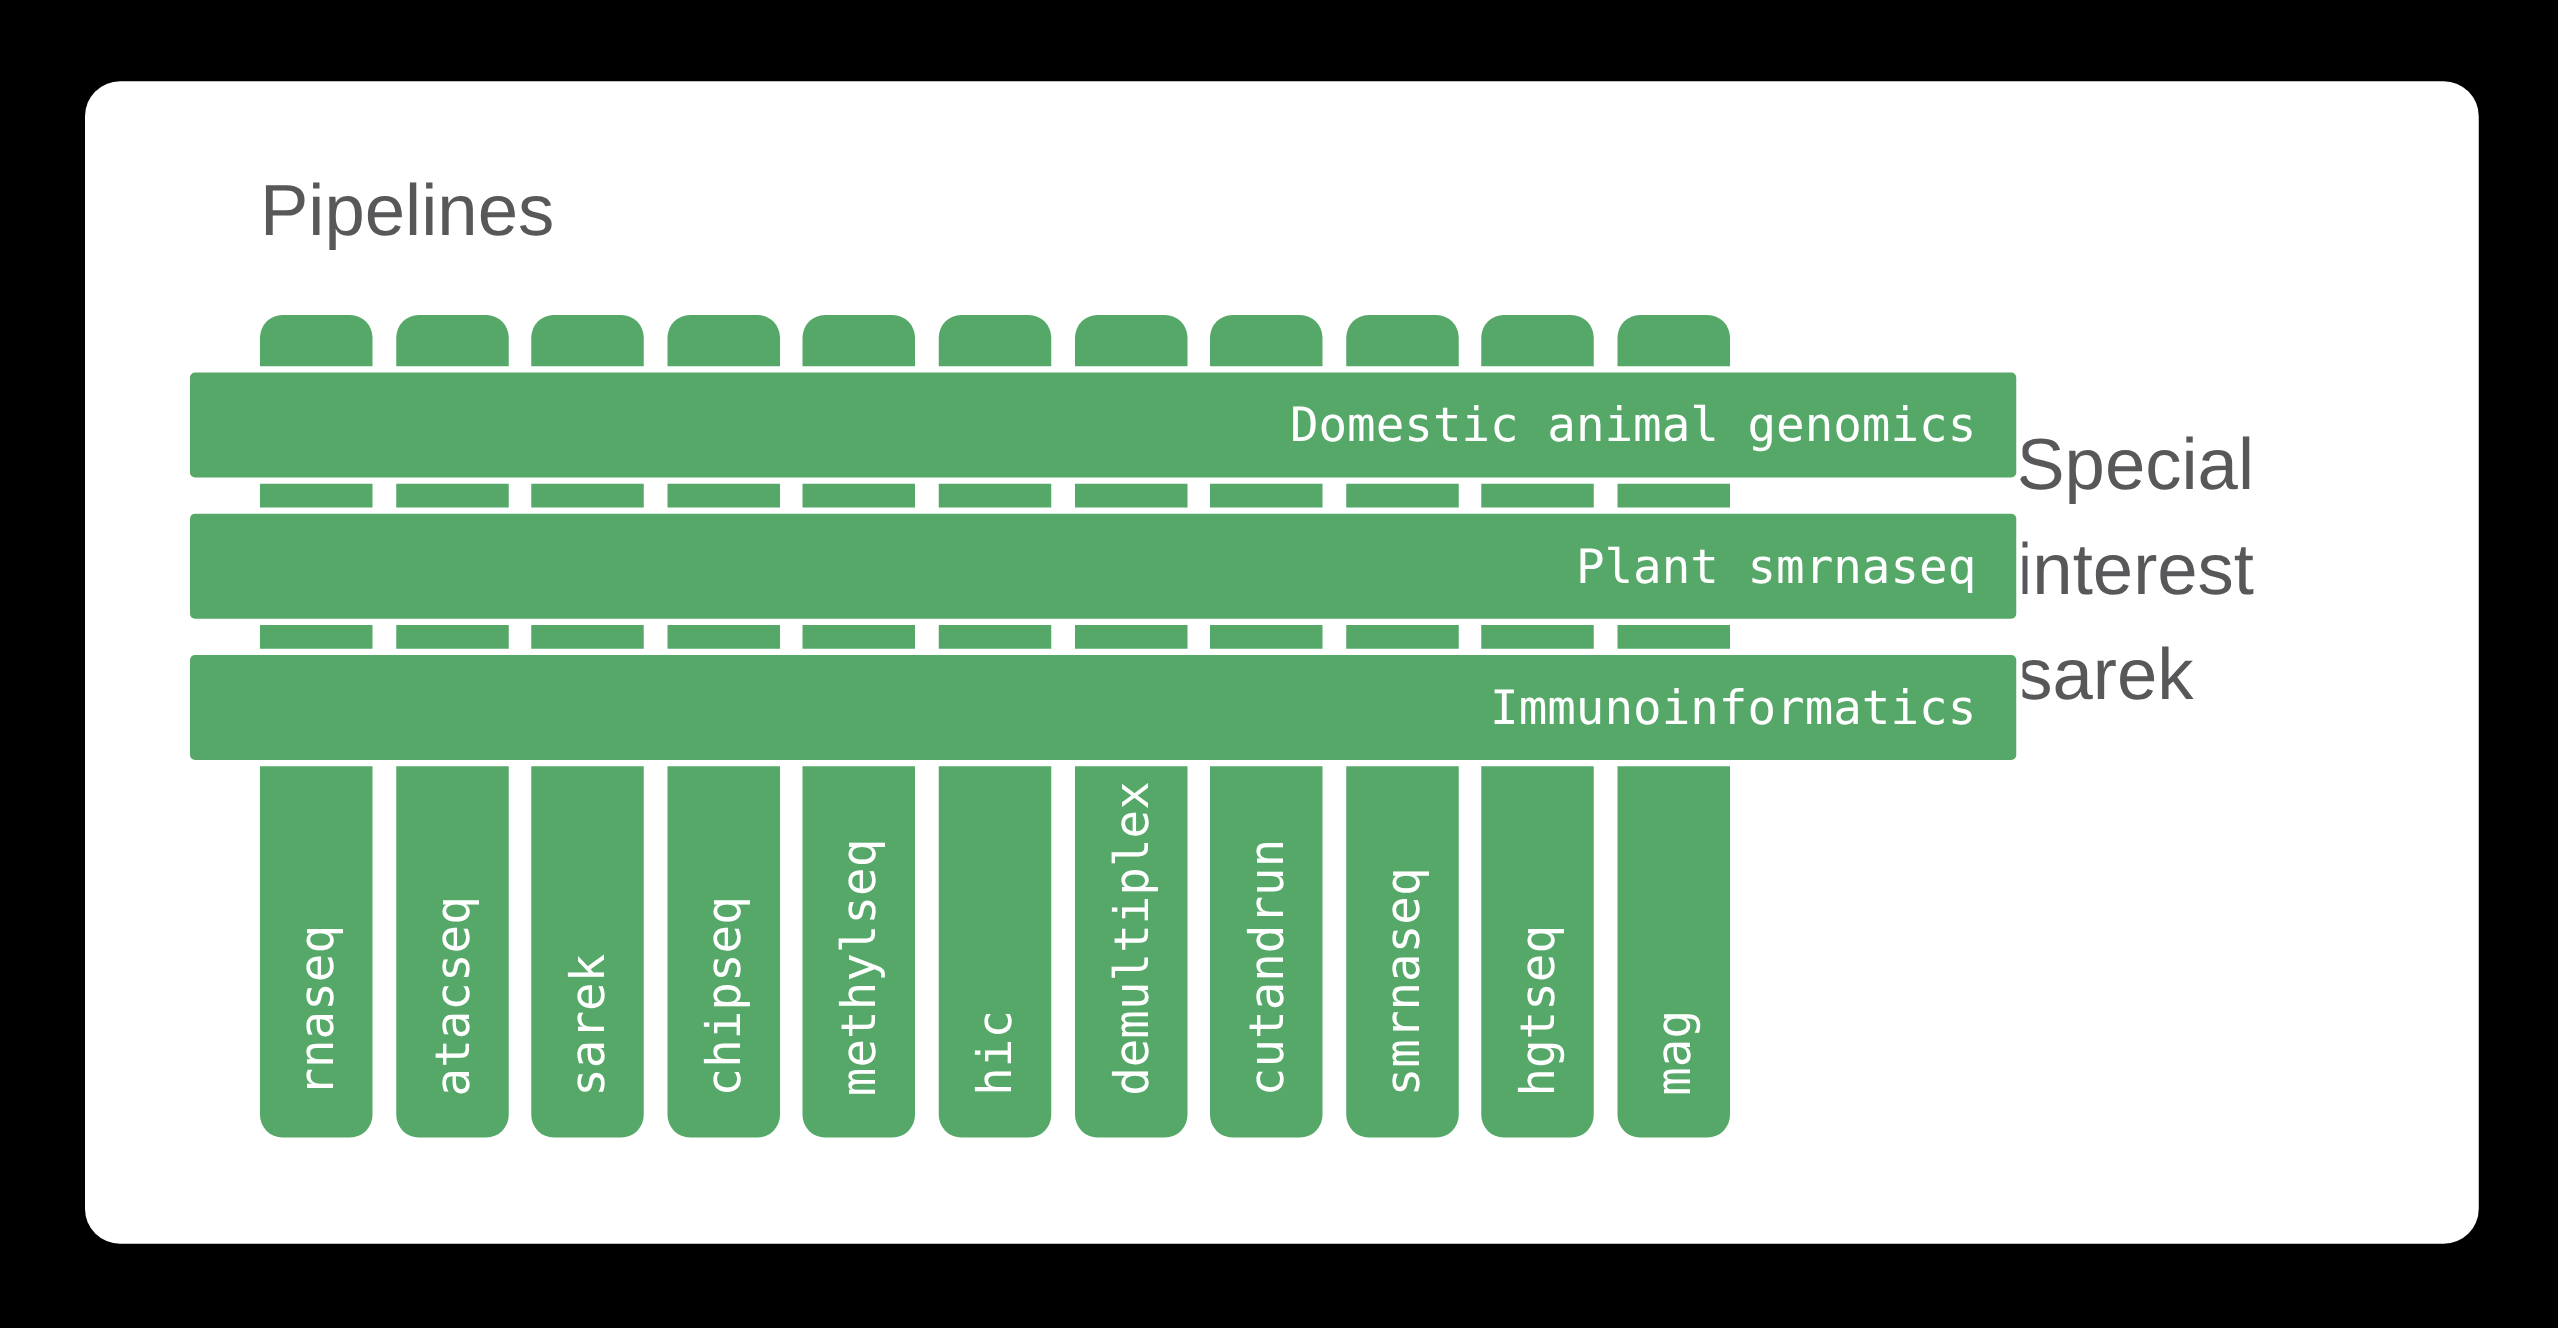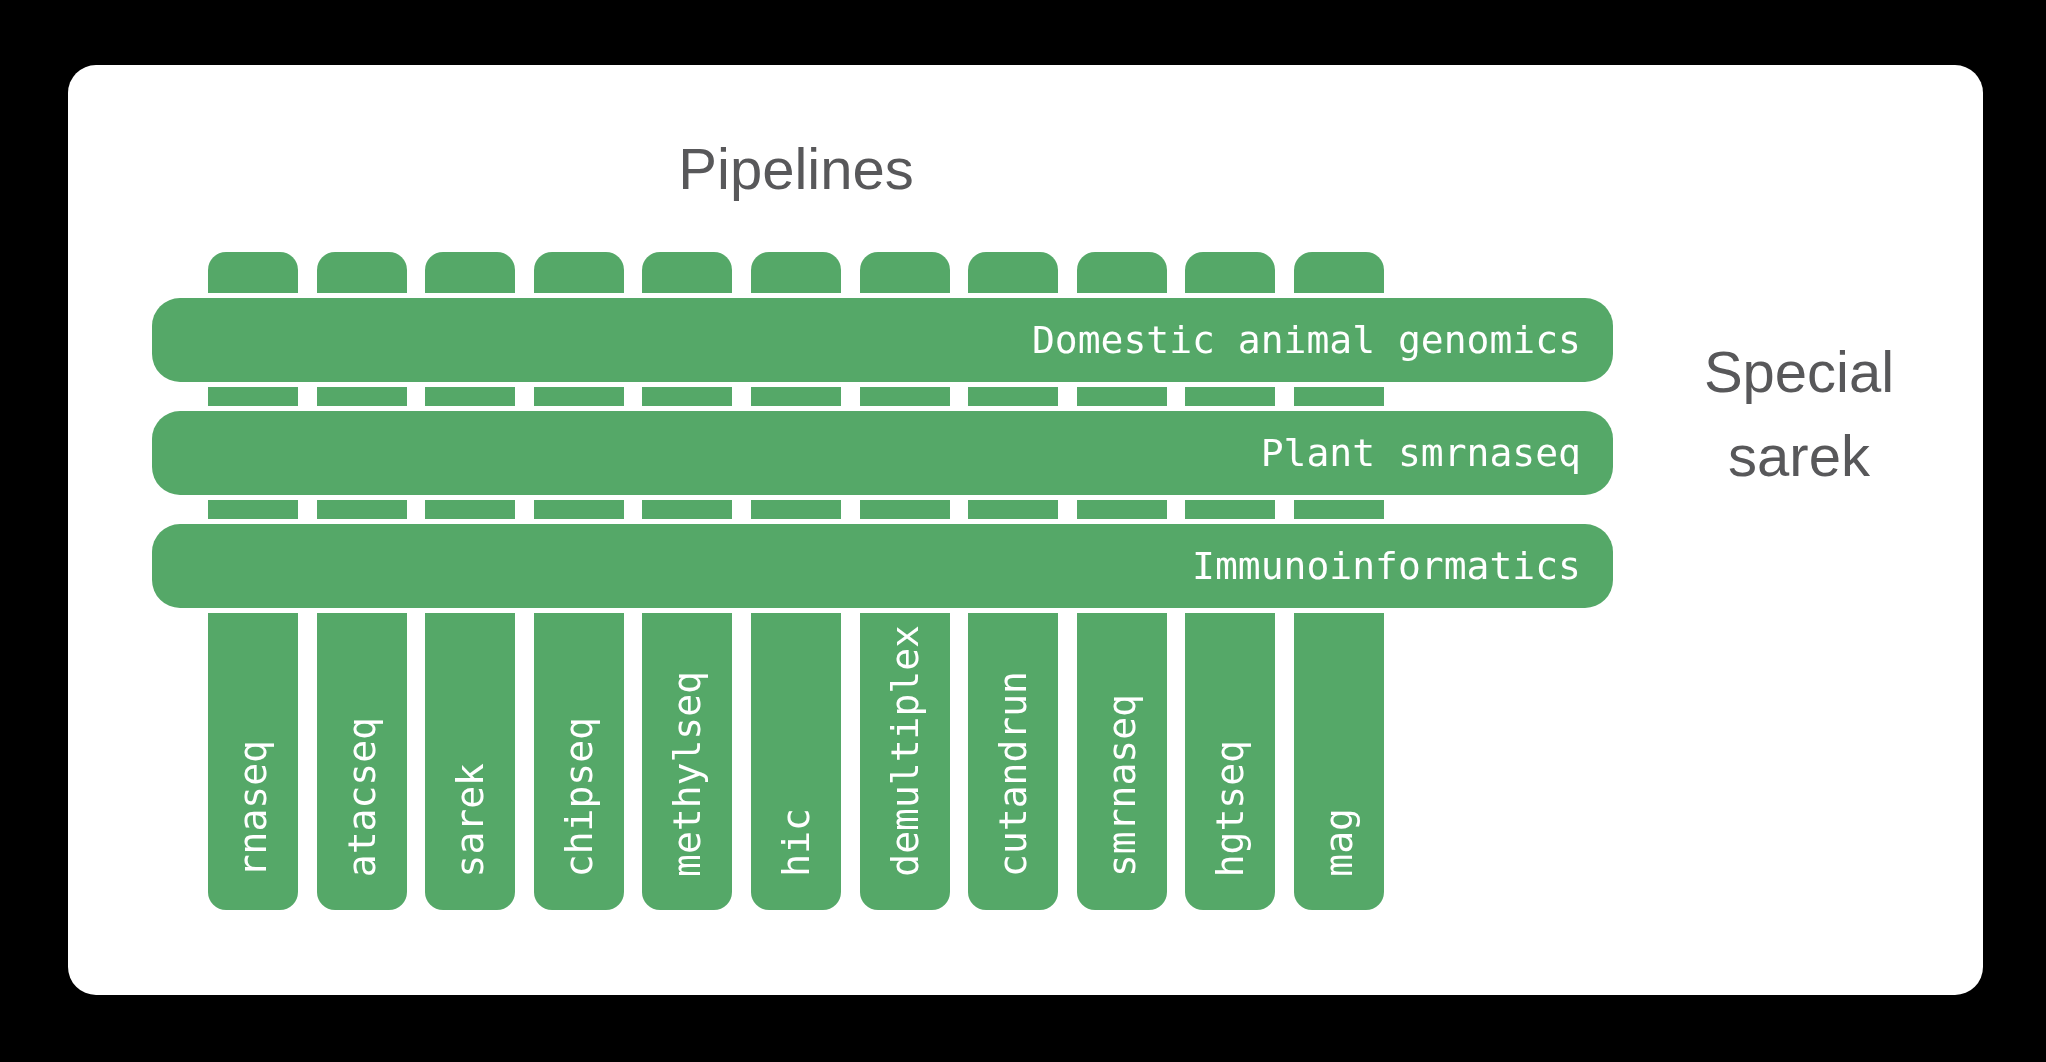--- a/index.html
+++ b/index.html
@@ -23,21 +23,21 @@
     height: 930px;
     background: #ffffff;
     border-radius: 28px;
   }
   
   .title {
     position: absolute;
     color: #58585a;
     font-size: 58px;
     line-height: 62px;
-    text-align: center;
+    text-align: left;
     white-space: nowrap;
   }
   #pipelines-title {
     left: 140px;   
     top: 73px;
     width: 1176px;
   }
   #sig-title {
     left: 1545px;  
     top: 265px;
@@ -70,21 +70,21 @@
     letter-spacing: 0px;
     white-space: nowrap;
   }
   
   .sig-row {
     position: absolute;
     left: 84px;          
     width: 1461px;
     height: 84px;
     background: #55a868;
-    border-radius: 28px;
+    border-radius: 4px;
     box-shadow: 0 0 0 5px #ffffff;   
     z-index: 2;
     display: flex;
     align-items: center;
     justify-content: flex-end;
     padding-right: 32px;
     box-sizing: border-box;
     padding-left: 12px;
   }
   .sig-label {
@@ -97,20 +97,21 @@
 </head>
 <body>
 
 <div id="canvas">
   <div id="card">
 
     <div id="pipelines-title" class="title">Pipelines</div>
 
     <div id="sig-title" class="title">
       <div>Special</div>
+      <div>interest</div>
       <div>sarek</div>
     </div>
 
     <div id="pipelines-layer">
         <div class="pipeline-col" style="left: 140px;">
           <span class="pipeline-label">rnaseq</span>
         </div>
         <div class="pipeline-col" style="left: 249px;">
           <span class="pipeline-label">atacseq</span>
         </div>

